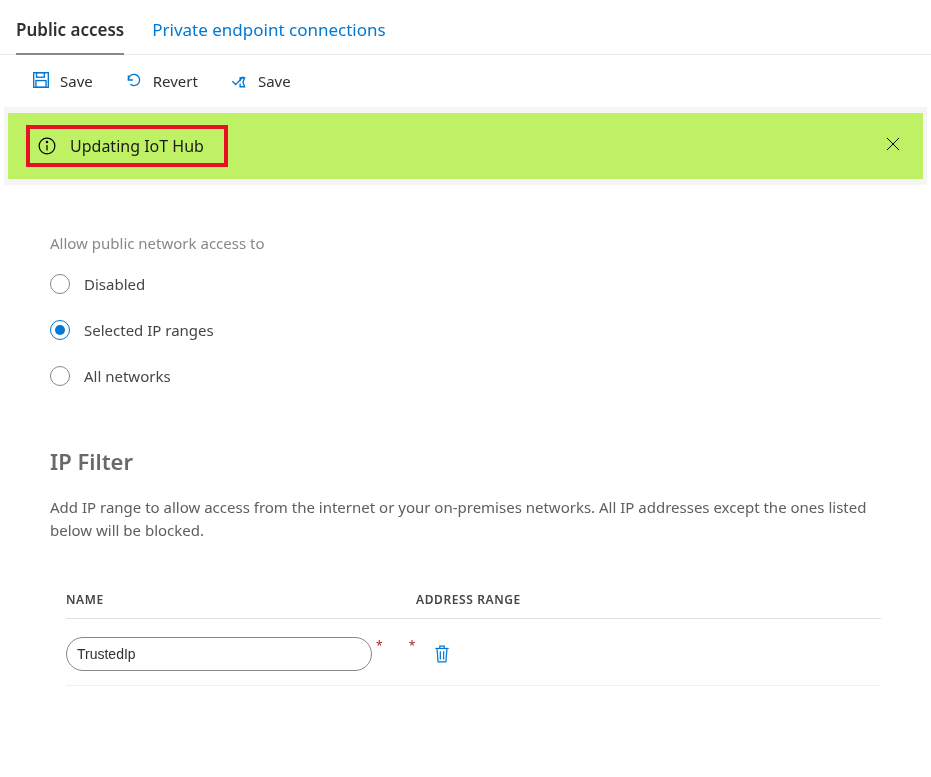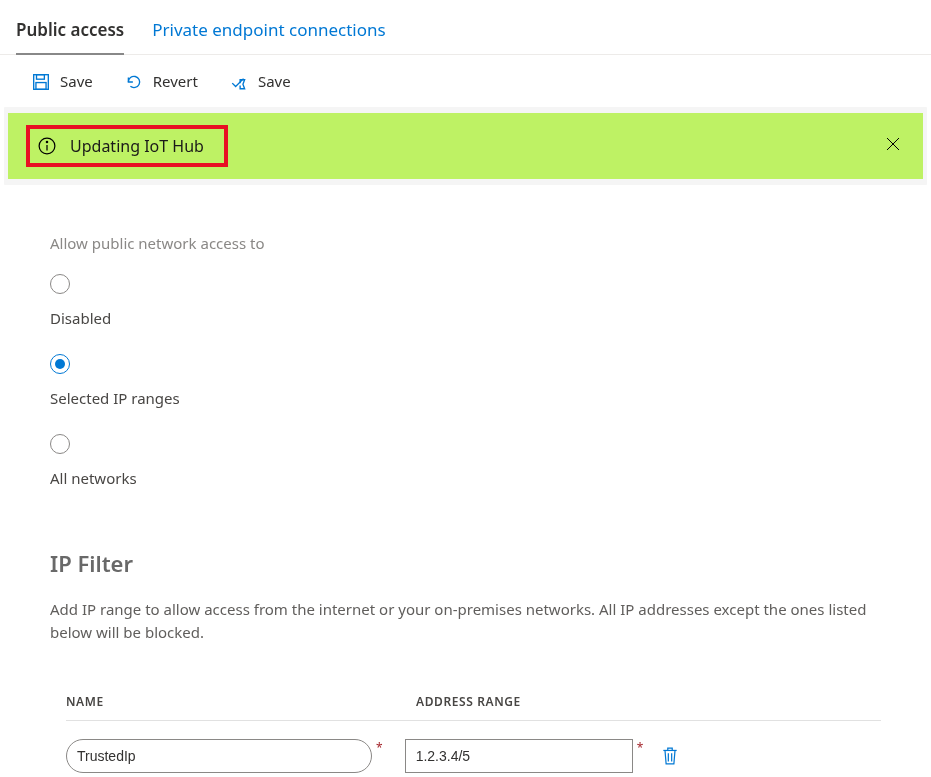--- a/index.html
+++ b/index.html
@@ -35,21 +35,21 @@
     .tab.link { color: #0078d4; }
     
     .toolbar {
       display: flex;
       align-items: center;
       gap: 32px;
       padding: 16px 32px;
     }
     .tool-btn {
       display: flex;
-      align-items: flex-end;
+      align-items: flex-start;
       gap: 10px;
       color: #323130;
       font-size: 15px;
       cursor: pointer;
     }
     .tool-btn .icon { width: 18px; height: 18px; color: #0078d4; }
     
     .notif-wrap {
       padding: 0 4px;
     }
@@ -85,21 +85,20 @@
     .notif .close svg { width: 16px; height: 16px; }
     
     .content { padding: 48px 50px 0 50px; }
     .section-label { color: #8a8886; font-size: 15px; margin-bottom: 21px; }
     .radio-group { display: flex; flex-direction: column; gap: 26px; margin-bottom: 60px; }
     .radio {
       display: flex;
       align-items: flex-start;
       gap: 14px;
       cursor: pointer;
-      flex-direction: column;
     }
     .radio .circle {
       width: 20px; height: 20px;
       border: 1px solid #8a8886;
       border-radius: 50%;
       display: flex;
       align-items: center;
       justify-content: center;
     }
     .radio.selected .circle { border-color: #0078d4; }
@@ -239,21 +238,20 @@
 
   <div class="filter-table">
     <div class="filter-head">
       <div class="col col-name">NAME</div>
       <div class="col col-range">ADDRESS RANGE</div>
     </div>
     <div class="filter-row">
       <input class="input name" value="TrustedIp" style="">
       <span class="req">*</span>
       <span class="spacer"></span>
-      <input class="input range" value="1.2.3.4/5" style="">
       <span class="req">*</span>
       <span class="trash">
         <svg viewBox="0 0 16 18" fill="none" stroke="currentColor" stroke-width="1.1">
           <path d="M2 4h12"></path>
           <path d="M6 4V2h4v2"></path>
           <path d="M3.5 4l1 12h7l1-12"></path>
           <line x1="6.5" y1="6.5" x2="6.5" y2="14"></line>
           <line x1="9.5" y1="6.5" x2="9.5" y2="14"></line>
         </svg>
       </span>

